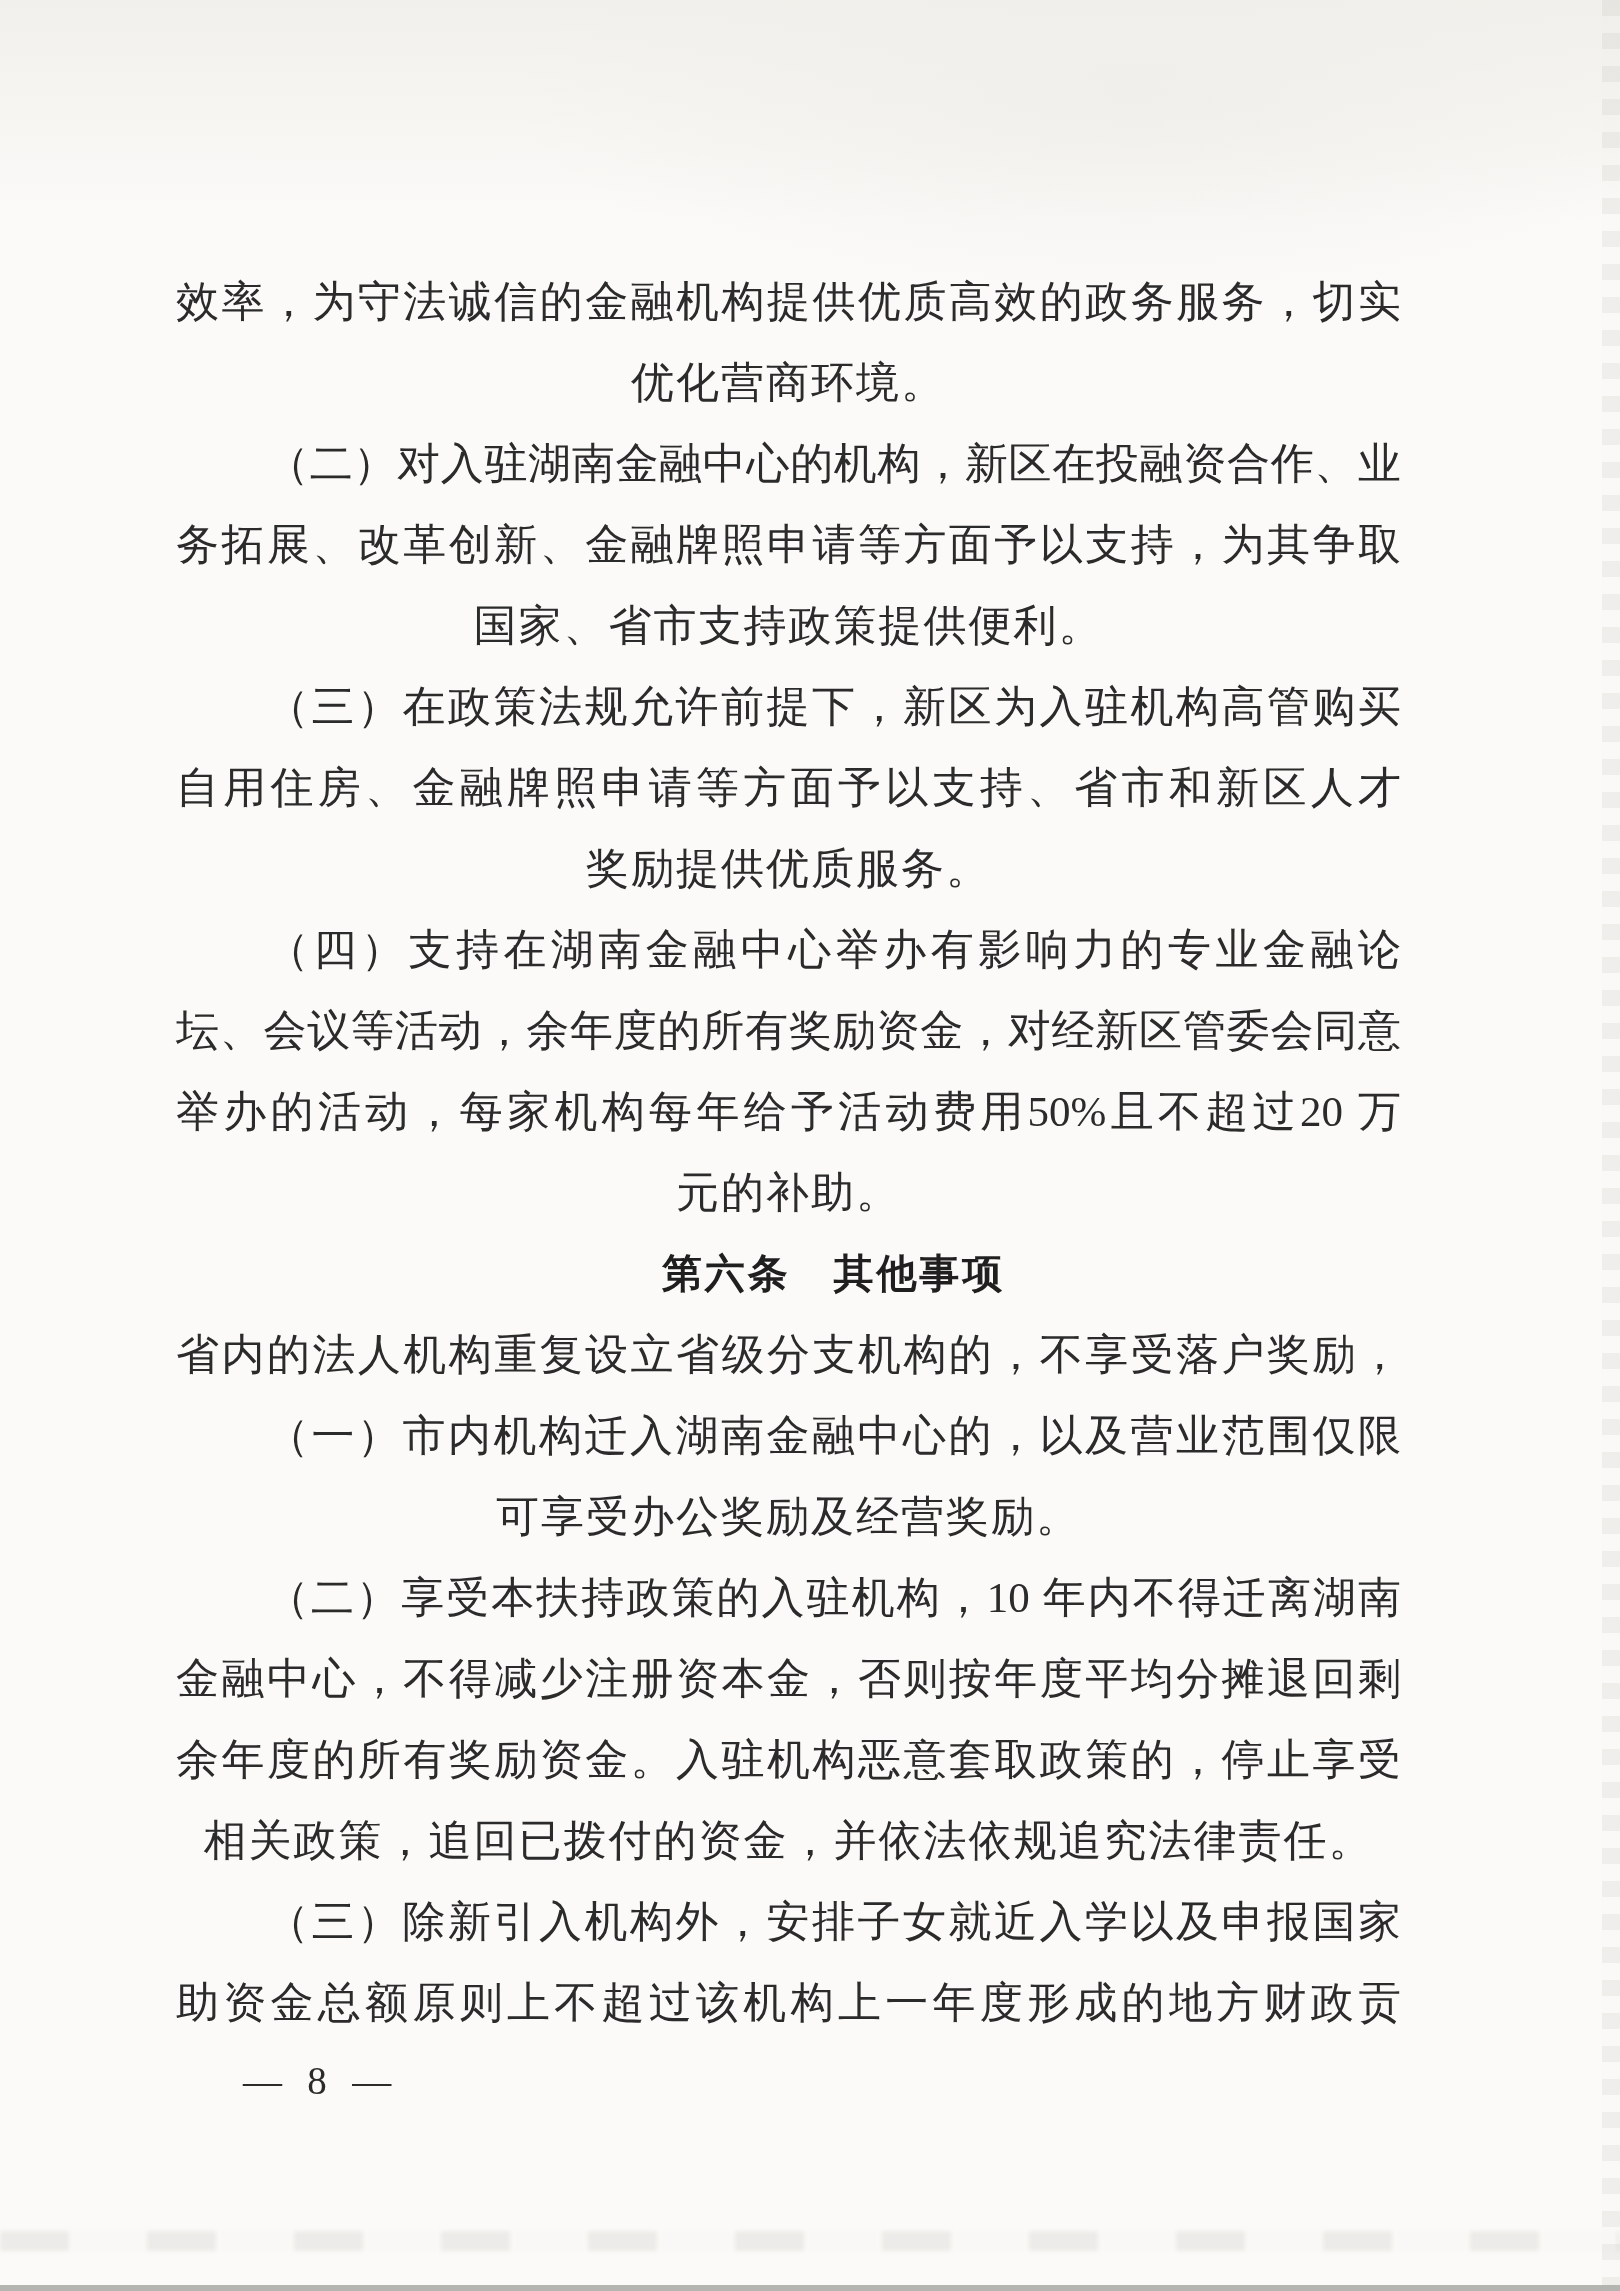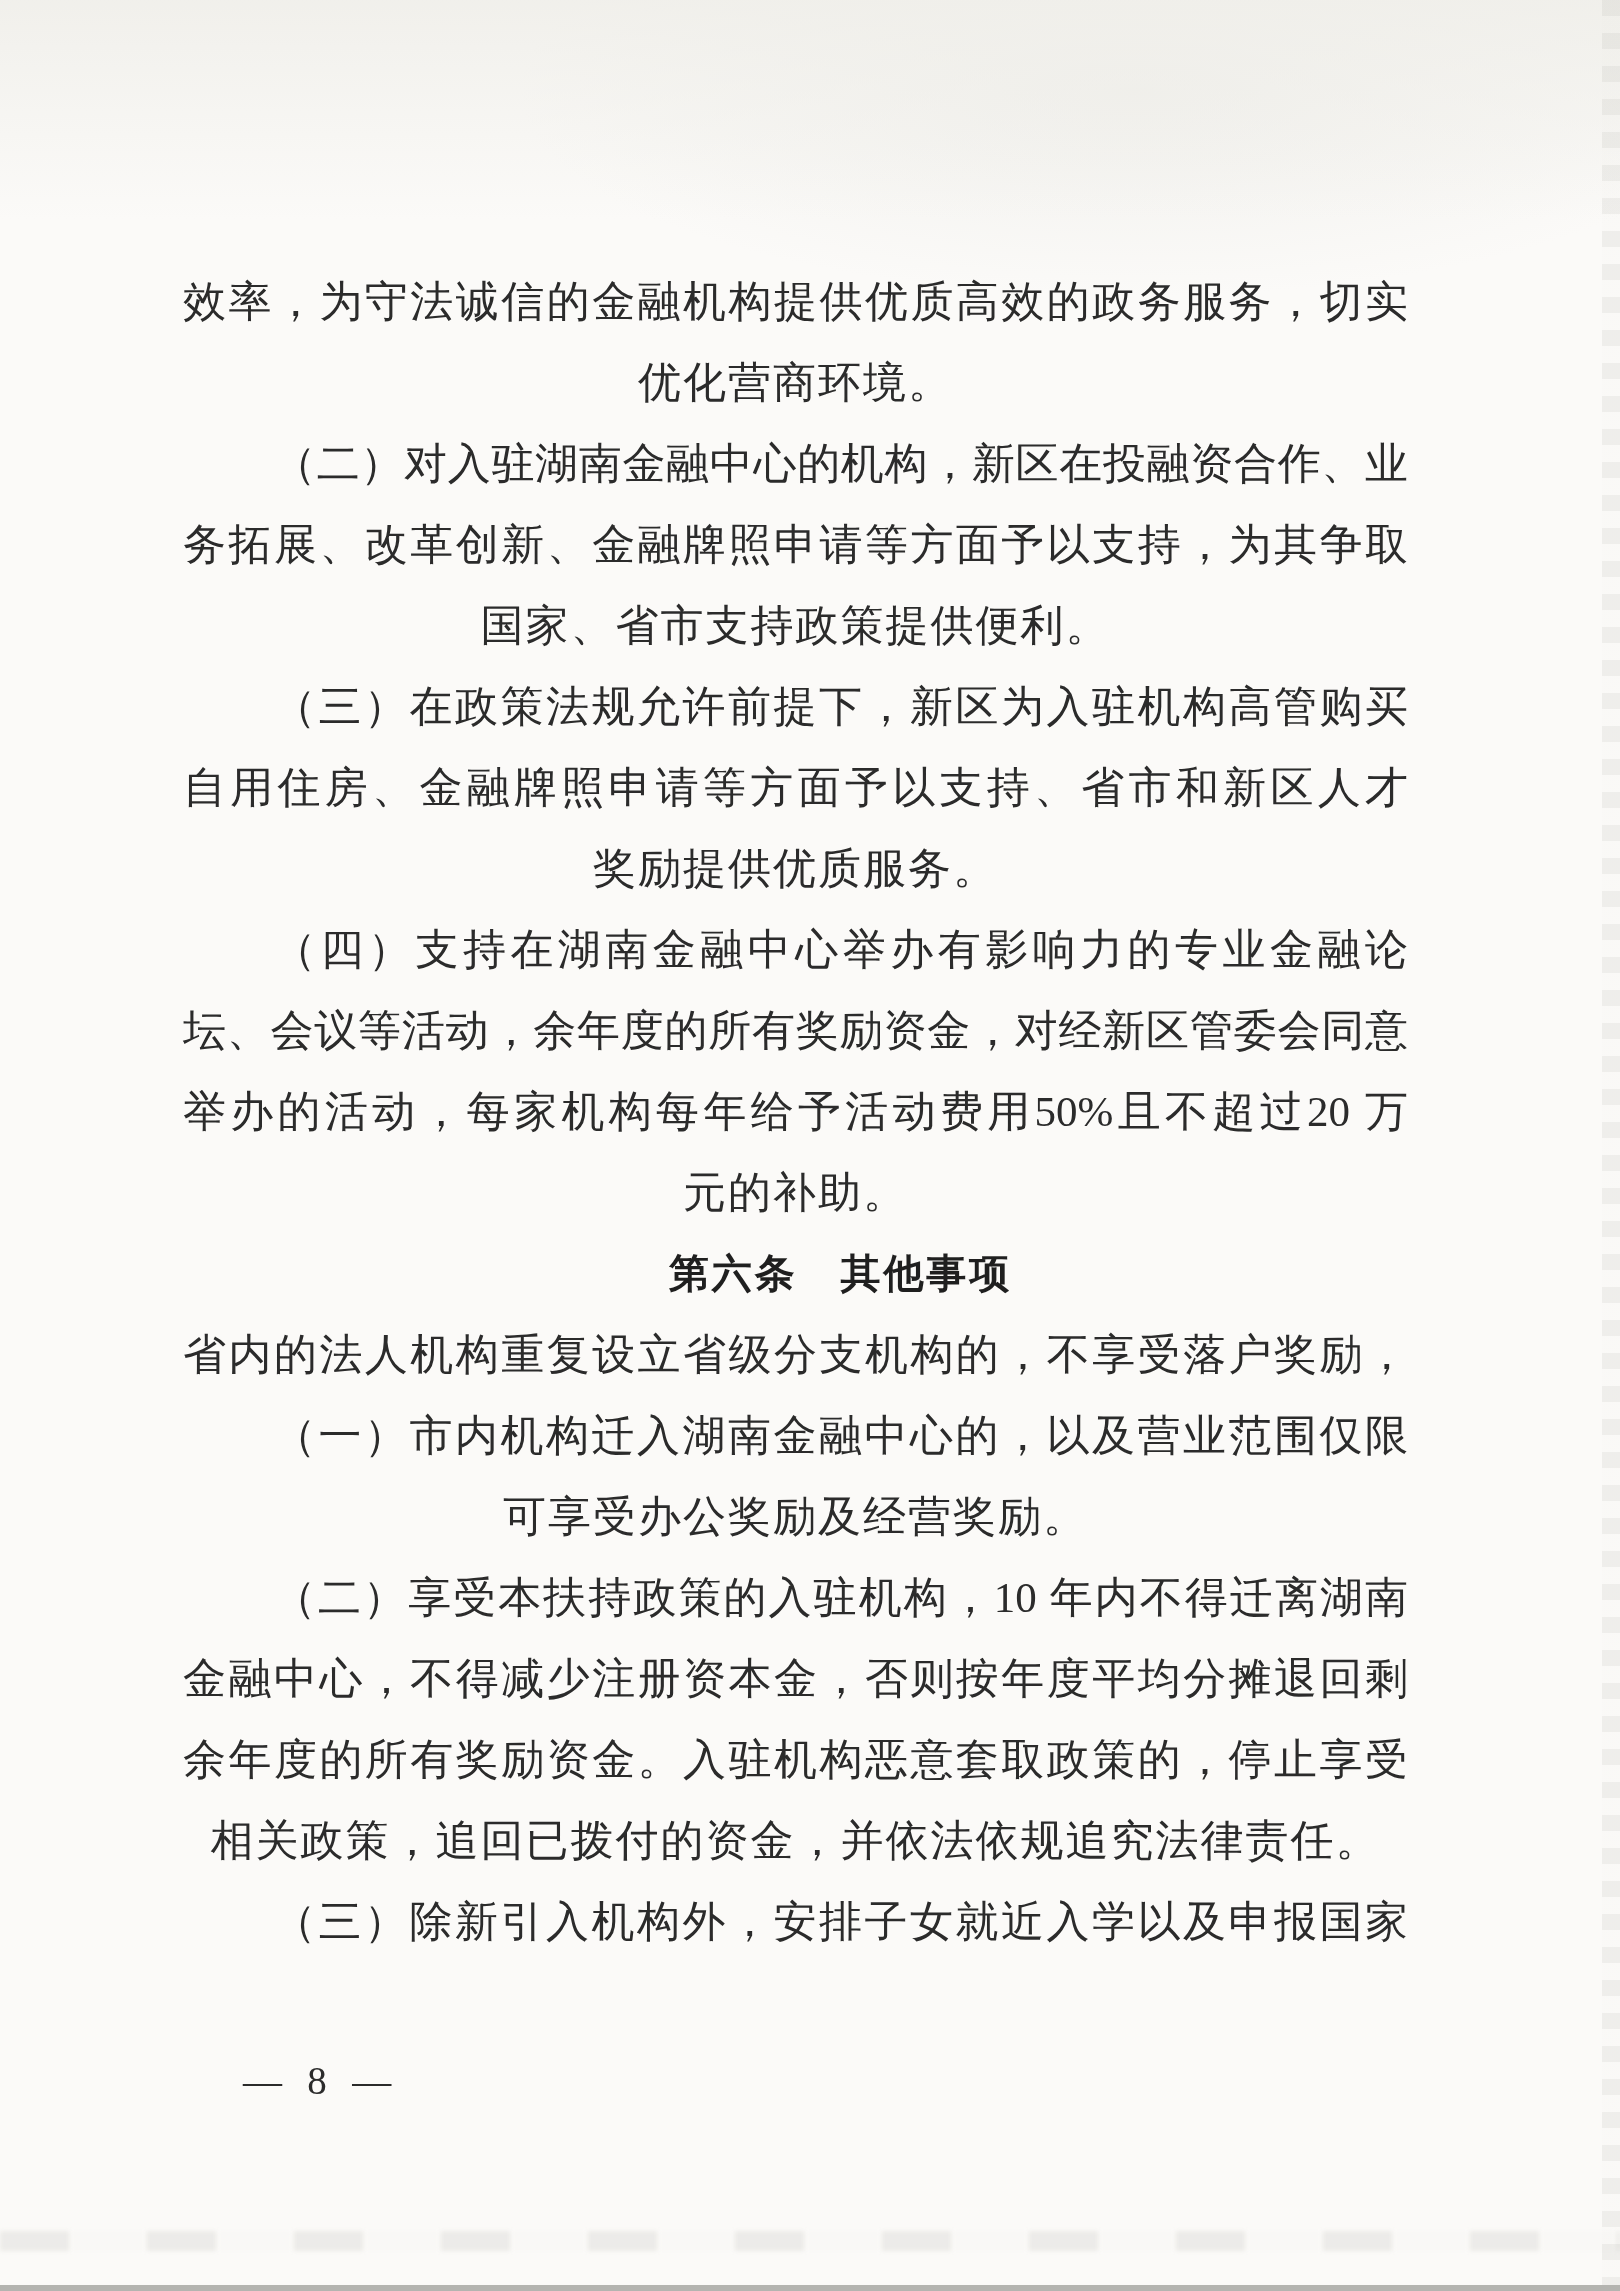--- a/index.html
+++ b/index.html
@@ -58,21 +58,21 @@
   .bottom-edge {
     position: absolute;
     left: 0; right: 0; bottom: 0;
     height: 6.9px;
     background: #b4b4b0;
     pointer-events: none;
   }
 
   .content {
     position: absolute;
-    left: 183px;
+    left: 176px;
     top: 261px;
     width: 1225px;
   }
   .line {
     height: 81px;
     line-height: 81px;
     font-size: 43px;
     letter-spacing: 2px;
     text-align: center;
     color: #2b2b2b;
@@ -126,20 +126,21 @@
     <div class="line">元的补助。</div>
     <div class="line heading indent">第六条　其他事项</div>
     <div class="line justify">省内的法人机构重复设立省级分支机构的，不享受落户奖励，</div>
     <div class="line indent justify">（一）市内机构迁入湖南金融中心的，以及营业范围仅限</div>
     <div class="line">可享受办公奖励及经营奖励。</div>
     <div class="line indent justify">（二）享受本扶持政策的入驻机构，10 年内不得迁离湖南</div>
     <div class="line justify">金融中心，不得减少注册资本金，否则按年度平均分摊退回剩</div>
     <div class="line justify">余年度的所有奖励资金。入驻机构恶意套取政策的，停止享受</div>
     <div class="line">相关政策，追回已拨付的资金，并依法依规追究法律责任。</div>
     <div class="line indent justify">（三）除新引入机构外，安排子女就近入学以及申报国家</div>
+    <div class="line justify">助资金总额原则上不超过该机构上一年度形成的地方财政贡</div>
   </div>
 
   <div class="footer">— 8 —</div>
 
   <div class="right-streak"></div>
   <div class="bottom-noise"></div>
   <div class="bottom-edge"></div>
 </div>
 
 

